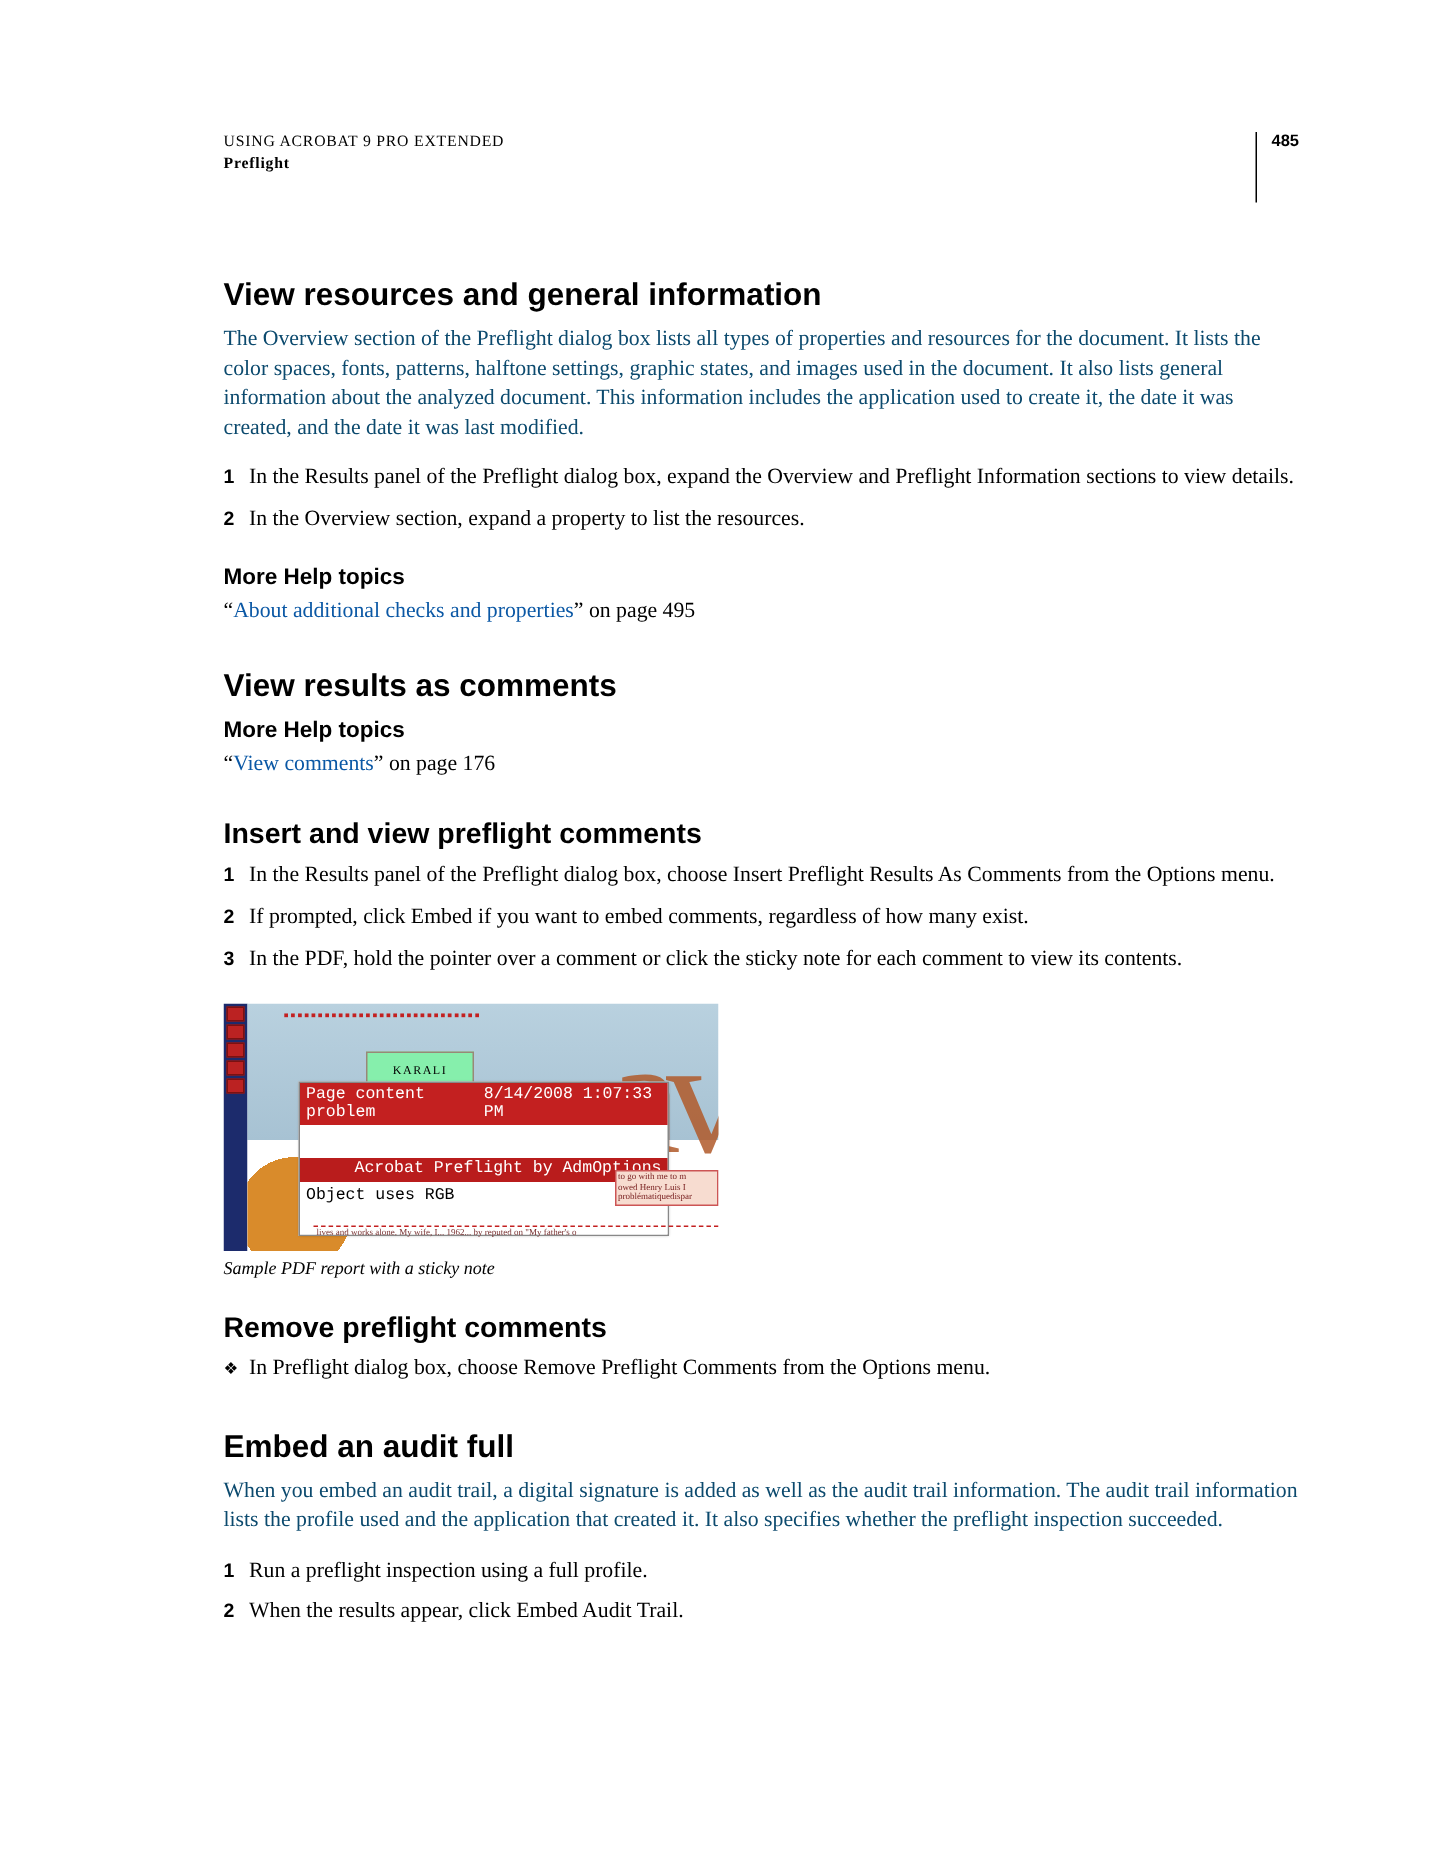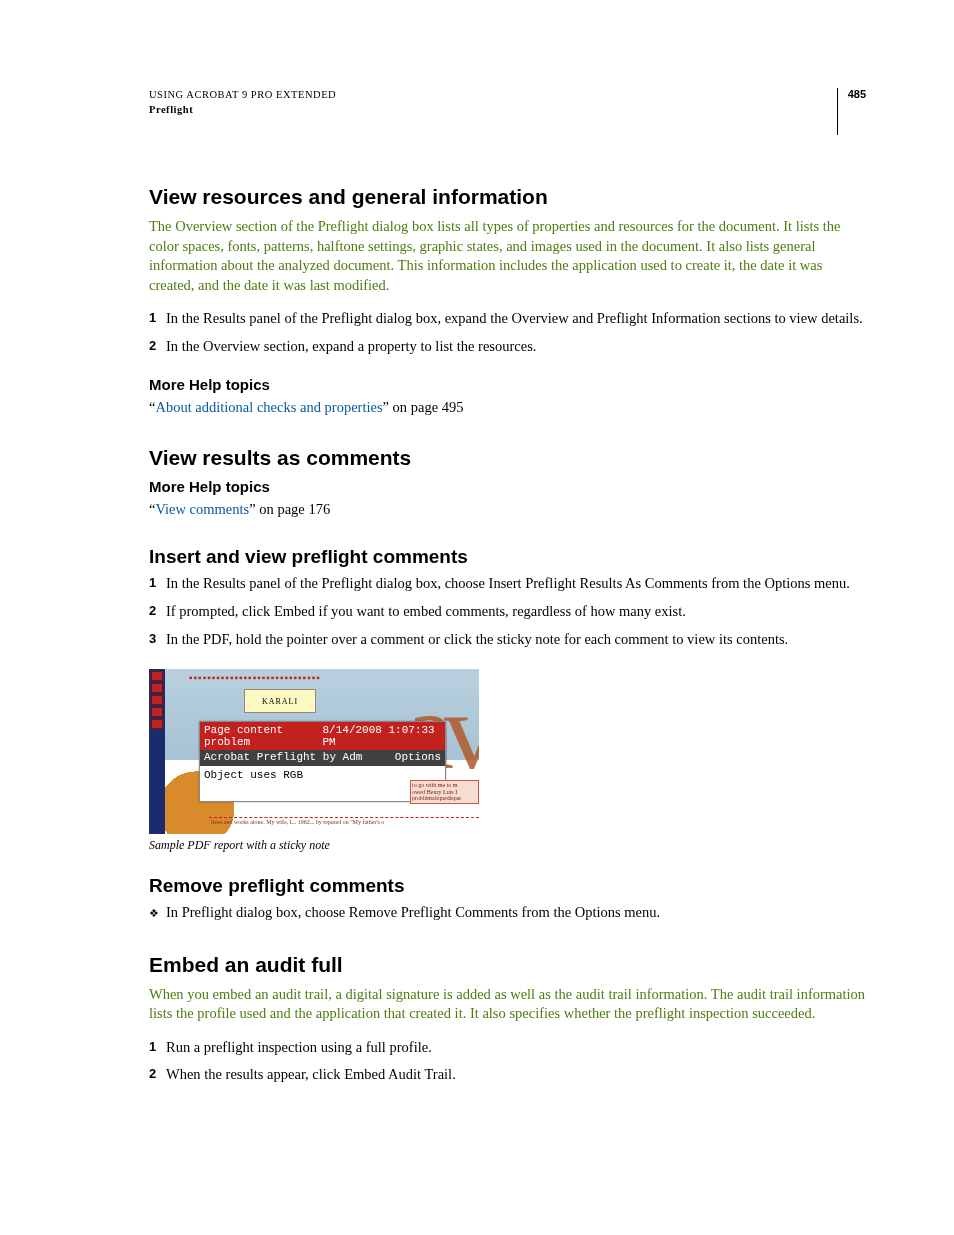--- a/index.html
+++ b/index.html
@@ -44,21 +44,21 @@
     font-family: "Myriad Pro", Arial, sans-serif;
     font-weight: bold;
     font-size: 21px;
     margin: 0 0 8px 0;
     color: #000;
   }
   p.body {
     font-size: 14.5px;
     line-height: 1.35;
     margin: 0 0 14px 0;
-    color: #4d7c0f;
+    color: #0c4a6e;
   }
   ol.steps {
     list-style: none;
     padding: 0;
     margin: 0 0 20px 0;
     counter-reset: step;
   }
   ol.steps li {
     counter-increment: step;
     font-size: 14.5px;
@@ -178,43 +178,44 @@
     box-shadow: 0 0 2px rgba(0,0,0,0.3);
   }
   .figure .popup .hdr {
     background: #c32020;
     color: #fff;
     padding: 2px 4px;
     display:flex;
     justify-content: space-between;
   }
   .figure .popup .sub {
-    background: #404040;
+    background: #b91c1c;
     color: #fff;
     padding: 1px 4px 3px 4px;
     display:flex;
-    justify-content: space-between;
+    justify-content: flex-end;
+    margin-top: 22px;
   }
   .figure .popup .content {
     padding: 3px 4px 20px 4px;
     background:#fff;
     color:#000;
   }
   .figure .topdots {
     position:absolute;
     left:40px; top:3px;
     font-size:10px;
     color:#c32020;
     letter-spacing:1px;
   }
   .figure .smallbox {
     position:absolute;
-    left:95px; top:20px;
+    left:95px; top:32px;
     width:70px; height:22px;
-    background:#fef9c3;
+    background:#86efac;
     border:1px solid #987;
     font-size:8px;
     display:flex;align-items:center;justify-content:center;
     font-family:serif;
     letter-spacing:1px;
   }
   .figure .redbox {
     position:absolute;
     right:0; bottom:30px;
     width:65px;

